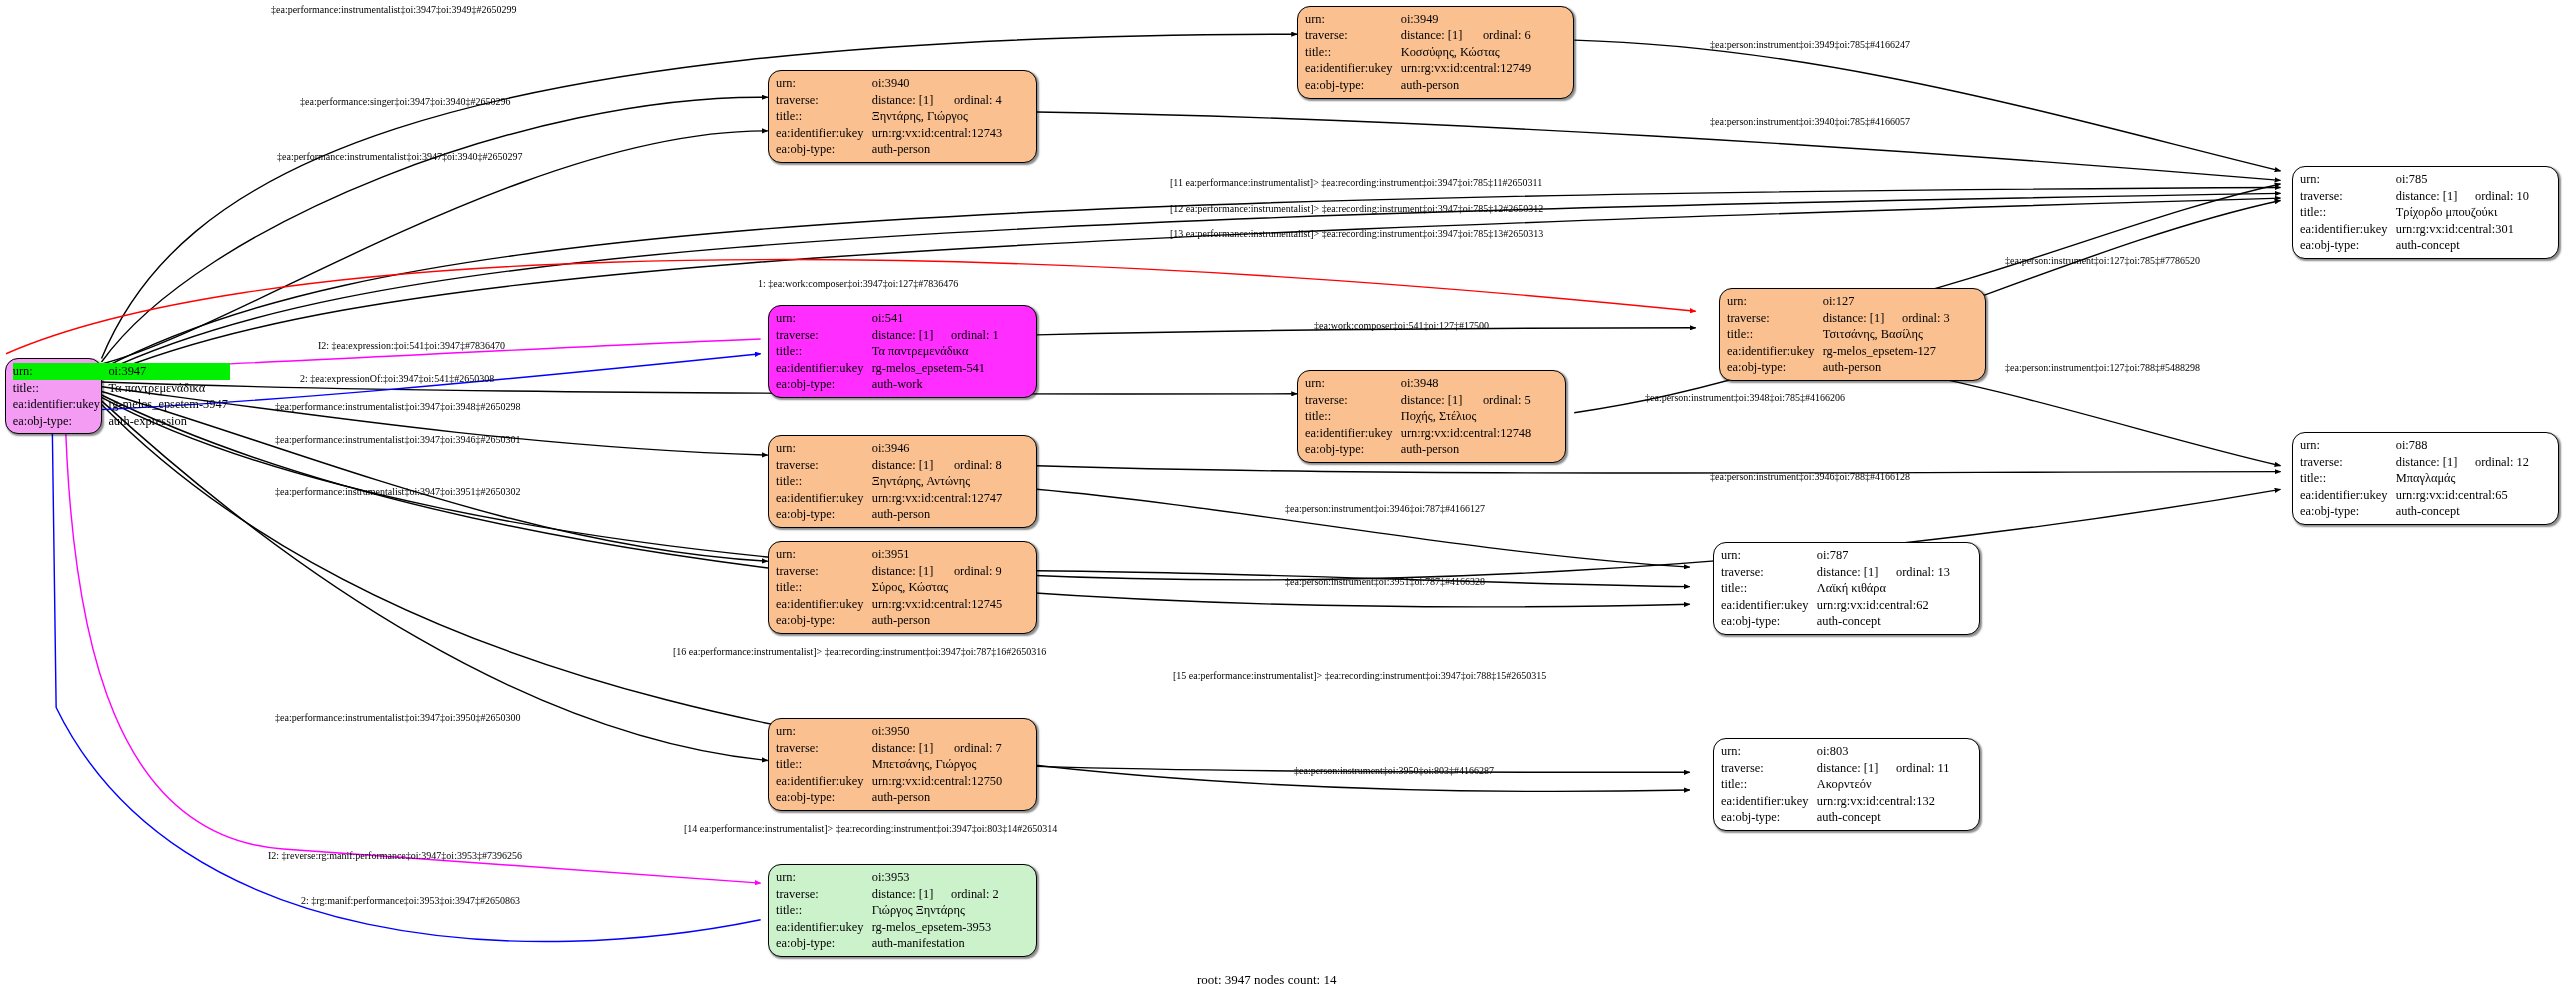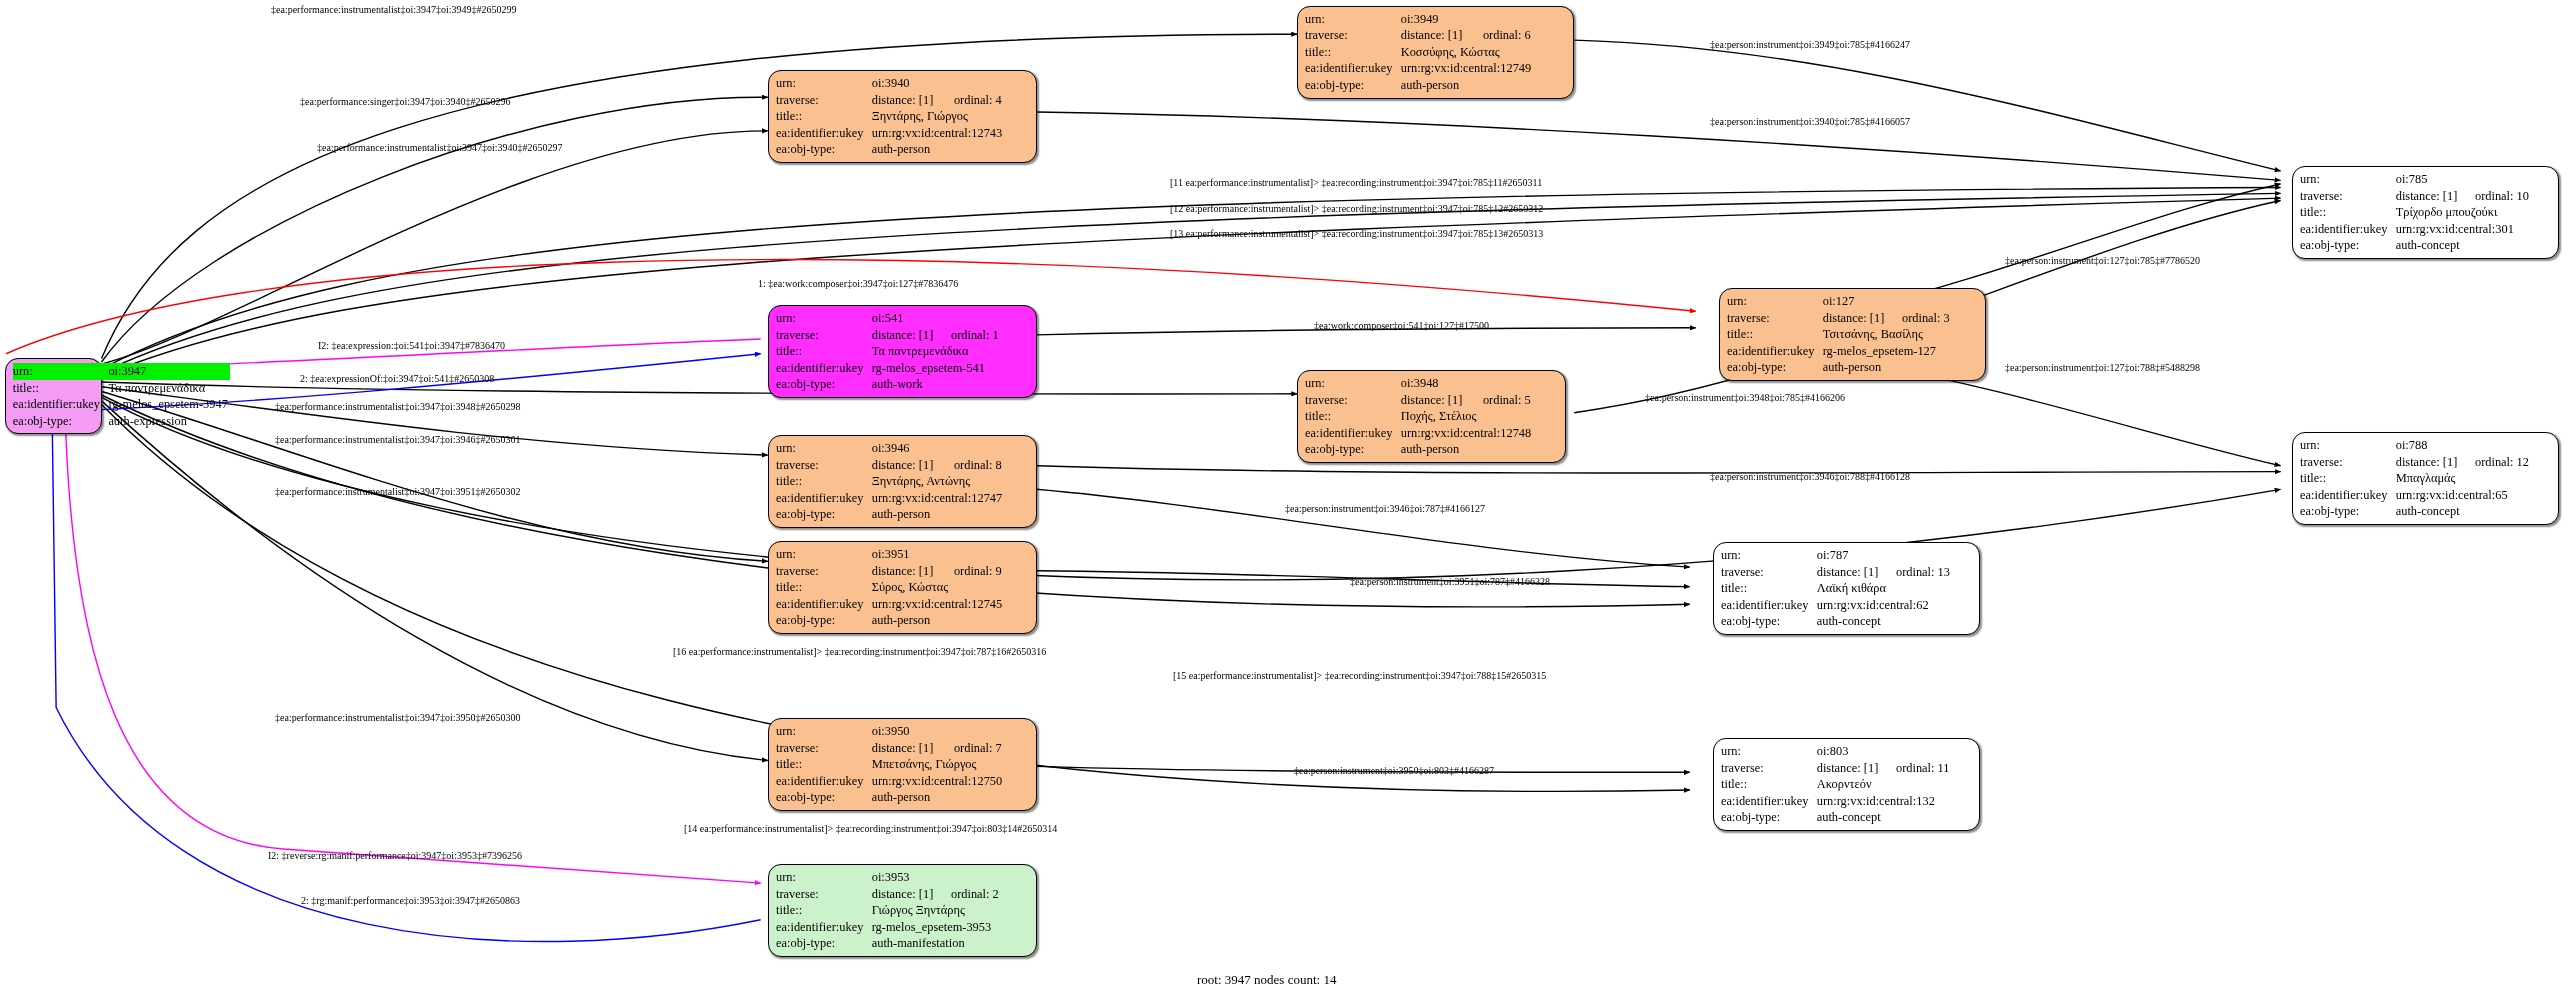--- a/index.html
+++ b/index.html
@@ -497,37 +497,37 @@
             <td class="v" colspan="2">auth-concept</td>
           </tr>
     </tbody>
       </table>
   </div>
 
   <div class="elabel" style="left:271px;top:4.7px;">‡ea:performance:instrumentalist‡oi:3947‡oi:3949‡#2650299</div>
   <div class="elabel" style="left:1710px;top:40px;">‡ea:person:instrument‡oi:3949‡oi:785‡#4166247</div>
   <div class="elabel" style="left:300px;top:85px;margin-top:12px;">‡ea:performance:singer‡oi:3947‡oi:3940‡#2650296</div>
   <div class="elabel" style="left:1710px;top:117px;">‡ea:person:instrument‡oi:3940‡oi:785‡#4166057</div>
-  <div class="elabel" style="left:277px;top:143px;margin-left:40px;">‡ea:performance:instrumentalist‡oi:3947‡oi:3940‡#2650297</div>
+  <div class="elabel" style="left:277px;top:152px;">‡ea:performance:instrumentalist‡oi:3947‡oi:3940‡#2650297</div>
   <div class="elabel" style="left:1170px;top:178px;">[11 ea:performance:instrumentalist]&gt; ‡ea:recording:instrument‡oi:3947‡oi:785‡11#2650311</div>
   <div class="elabel" style="left:1170px;top:204px;">[12 ea:performance:instrumentalist]&gt; ‡ea:recording:instrument‡oi:3947‡oi:785‡12#2650312</div>
   <div class="elabel" style="left:1170px;top:229px;">[13 ea:performance:instrumentalist]&gt; ‡ea:recording:instrument‡oi:3947‡oi:785‡13#2650313</div>
   <div class="elabel" style="left:758px;top:279px;">1: ‡ea:work:composer‡oi:3947‡oi:127‡#7836476</div>
   <div class="elabel" style="left:1314px;top:321px;">‡ea:work:composer‡oi:541‡oi:127‡#17500</div>
   <div class="elabel" style="left:2005px;top:256px;">‡ea:person:instrument‡oi:127‡oi:785‡#7786520</div>
   <div class="elabel" style="left:318px;top:341px;">I2: ‡ea:expression:‡oi:541‡oi:3947‡#7836470</div>
   <div class="elabel" style="left:300px;top:374px;">2: ‡ea:expressionOf:‡oi:3947‡oi:541‡#2650308</div>
   <div class="elabel" style="left:2005px;top:363px;">‡ea:person:instrument‡oi:127‡oi:788‡#5488298</div>
   <div class="elabel" style="left:275px;top:402px;">‡ea:performance:instrumentalist‡oi:3947‡oi:3948‡#2650298</div>
   <div class="elabel" style="left:1645px;top:393px;">‡ea:person:instrument‡oi:3948‡oi:785‡#4166206</div>
   <div class="elabel" style="left:275px;top:435px;">‡ea:performance:instrumentalist‡oi:3947‡oi:3946‡#2650301</div>
   <div class="elabel" style="left:1710px;top:472px;">‡ea:person:instrument‡oi:3946‡oi:788‡#4166128</div>
   <div class="elabel" style="left:275px;top:487px;">‡ea:performance:instrumentalist‡oi:3947‡oi:3951‡#2650302</div>
   <div class="elabel" style="left:1285px;top:504px;">‡ea:person:instrument‡oi:3946‡oi:787‡#4166127</div>
-  <div class="elabel" style="left:1350px;top:577px;">‡ea:person:instrument‡oi:3951‡oi:787‡#4166328</div>
+  <div class="elabel" style="left:1285px;top:577px;">‡ea:person:instrument‡oi:3951‡oi:787‡#4166328</div>
   <div class="elabel" style="left:625px;top:647px;padding-left:48px;">[16 ea:performance:instrumentalist]&gt; ‡ea:recording:instrument‡oi:3947‡oi:787‡16#2650316</div>
   <div class="elabel" style="left:1173px;top:671px;">[15 ea:performance:instrumentalist]&gt; ‡ea:recording:instrument‡oi:3947‡oi:788‡15#2650315</div>
   <div class="elabel" style="left:275px;top:713px;">‡ea:performance:instrumentalist‡oi:3947‡oi:3950‡#2650300</div>
   <div class="elabel" style="left:1294px;top:766px;">‡ea:person:instrument‡oi:3950‡oi:803‡#4166287</div>
   <div class="elabel" style="left:640px;top:824px;padding-left:44px;">[14 ea:performance:instrumentalist]&gt; ‡ea:recording:instrument‡oi:3947‡oi:803‡14#2650314</div>
   <div class="elabel" style="left:268px;top:851px;">I2: ‡reverse:rg:manif:performance‡oi:3947‡oi:3953‡#7396256</div>
   <div class="elabel" style="left:301px;top:896px;">2: ‡rg:manif:performance‡oi:3953‡oi:3947‡#2650863</div>
 
   <div id="footer" style="left:1197px;top:972px;">root: 3947 nodes count: 14</div>
 

